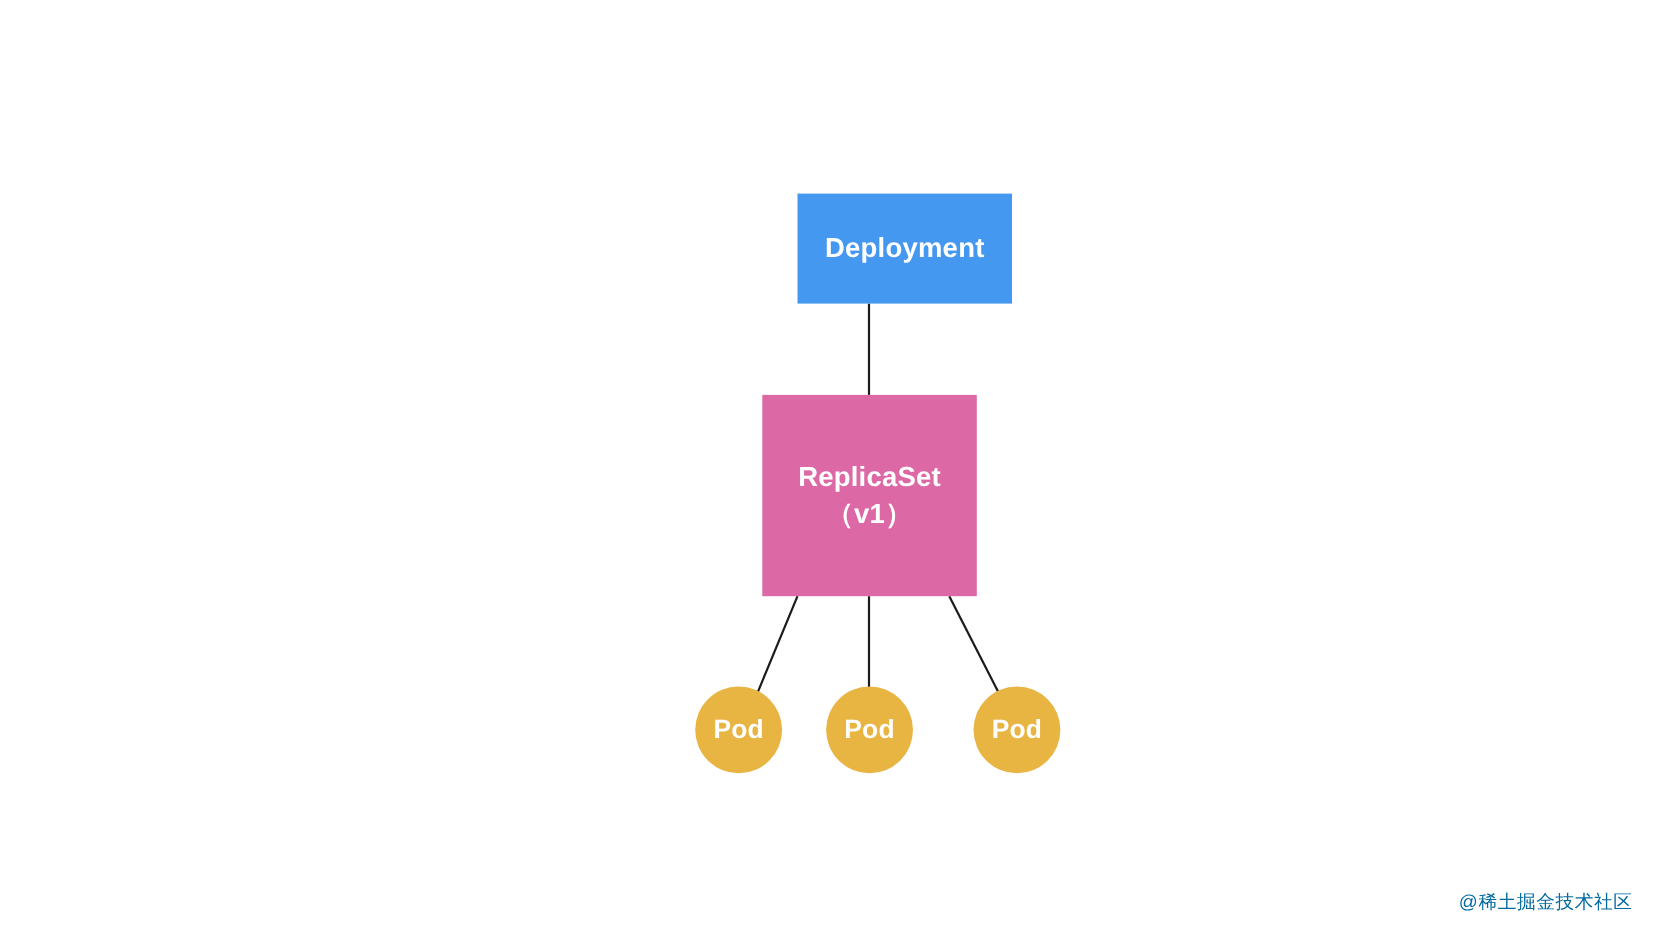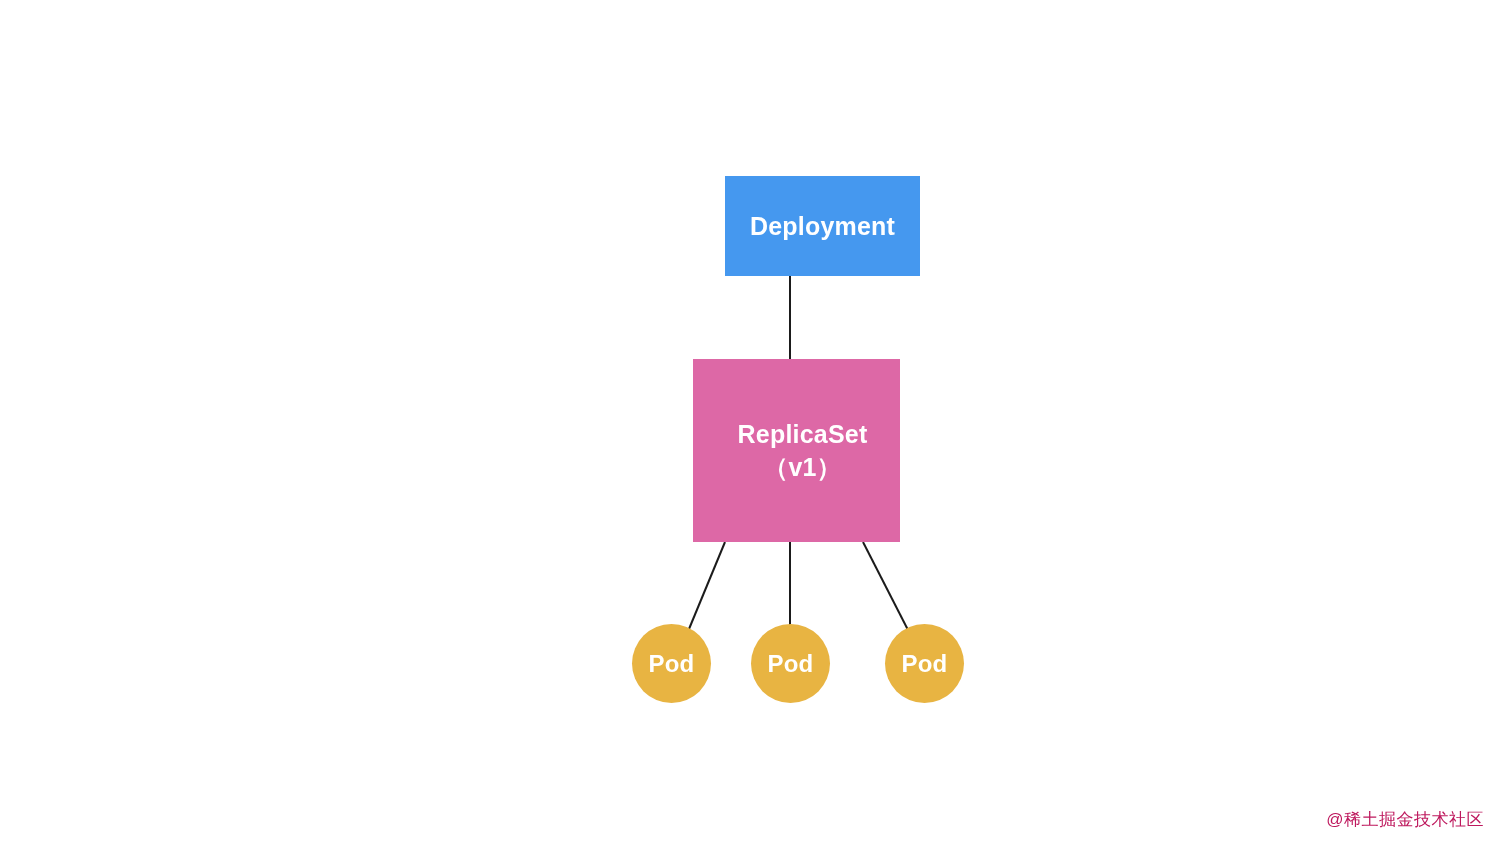--- a/index.html
+++ b/index.html
@@ -44,39 +44,38 @@
     margin-left: 32px;
   }
   .box-replicaset {
     left: 693px;
     top: 359px;
     width: 195px;
     height: 183px;
     background: #DD68A6;
     font-size: 25px;
     line-height: 33px;
-    padding-left: 12px;
   }
   .pod {
     width: 79px;
     height: 79px;
     border-radius: 50%;
     background: #E8B442;
     font-size: 24px;
     text-align: center;
   }
   .pod-1 { left: 632px; top: 624px; }
   .pod-2 { left: 751px; top: 624px; }
   .pod-3 { left: 885px; top: 624px; }
   .watermark {
     position: absolute;
     right: 28px;
     bottom: 20px;
     font-size: 17px;
-    color: #be185d;
+    color: #0369a1;
     letter-spacing: 0.5px;
   }
 </style>
 </head>
 <body>
 
 <div class="canvas">
 
   <svg class="connectors" viewBox="0 0 1512 851" xmlns="http://www.w3.org/2000/svg">
     <line x1="790" y1="276" x2="790" y2="359" stroke="#1b1b1b" stroke-width="2"></line>

